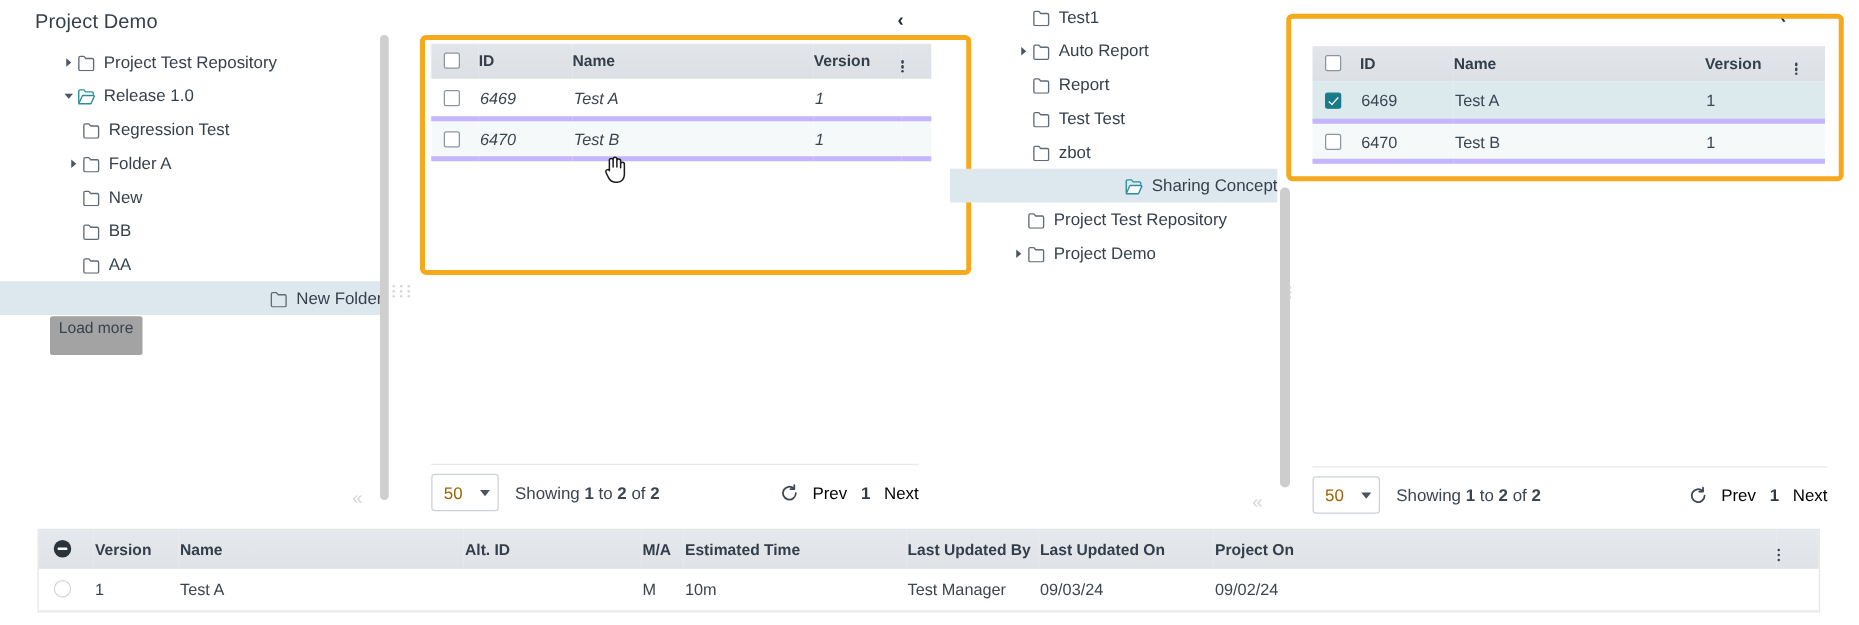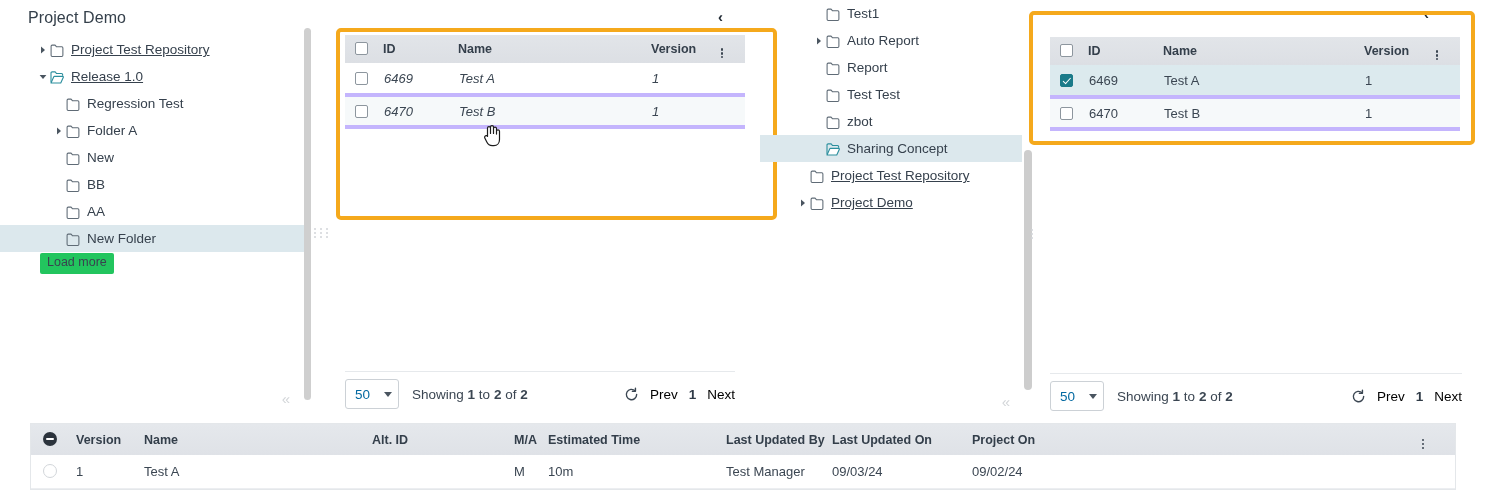--- a/index.html
+++ b/index.html
@@ -55,32 +55,32 @@
   .tree-row {
     display: flex;
     align-items: center;
     height: 27px;
     padding-left: 32px;
     font-size: 13.5px;
     color: #36414d;
     box-sizing: border-box;
     white-space: nowrap;
   }
-  .tree-row.sel { background: #dce8ed; }
+  .tree-row.sel { background: #dce8ed; justify-content: flex-end; }
   .tree-row .lbl { margin-left: 0; }
-  .ind-0 { padding-left: 36px; text-decoration: underline; }
+  .ind-0 { padding-left: 48px; }
   .ind-1 { padding-left: 52px; }
   .nocaret { width: 14px; flex: 0 0 auto; }
   #load-more {
     position: absolute;
     left: 40px; top: 253px;
-    background: #22c55e;
+    background: #a3a3a3;
     color: #38434f;
     font-size: 12.5px;
-    padding: 3px 7px 4px 7px;
+    padding: 3px 7px 14px 7px;
     border-radius: 2px;
     line-height: 1.1;
   }
   #left-scroll-track {
     position: absolute;
     left: 304px; top: 28px;
     width: 7px; height: 372px;
     background: #cfcfcf;
     border-radius: 4px;
   }
@@ -202,21 +202,21 @@
   .page-size {
     width: 54px; height: 30px;
     border: 1px solid #ccd1d6;
     border-radius: 3px;
     background: #fff;
     display: flex; align-items: center;
     padding: 0 6px 0 9px;
     box-sizing: border-box;
     justify-content: space-between;
     font-size: 13.5px;
-    color: #0369a1;
+    color: #a16207;
   }
   .caret-dn {
     width: 0; height: 0;
     border-left: 4px solid transparent;
     border-right: 4px solid transparent;
     border-top: 5px solid #4a5560;
   }
   .showing { font-size: 13.5px; color: #3b4652; margin-left: 13px; white-space: nowrap; }
   .showing b { font-weight: bold; }
   .pg-right { margin-left: auto; display: flex; align-items: center; gap: 11px; }

